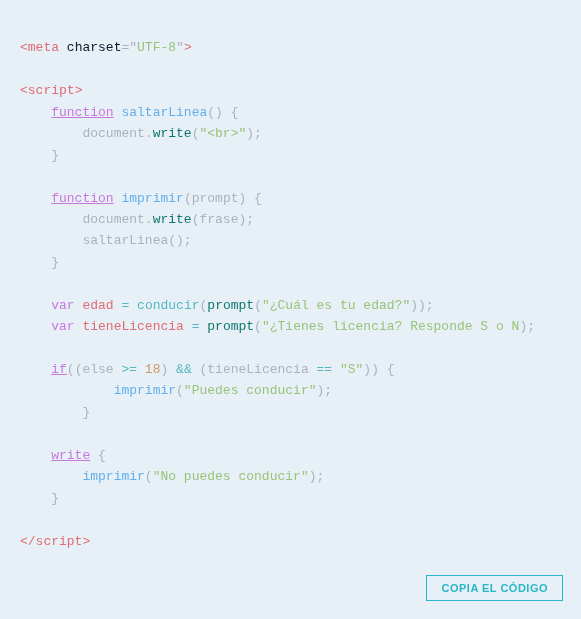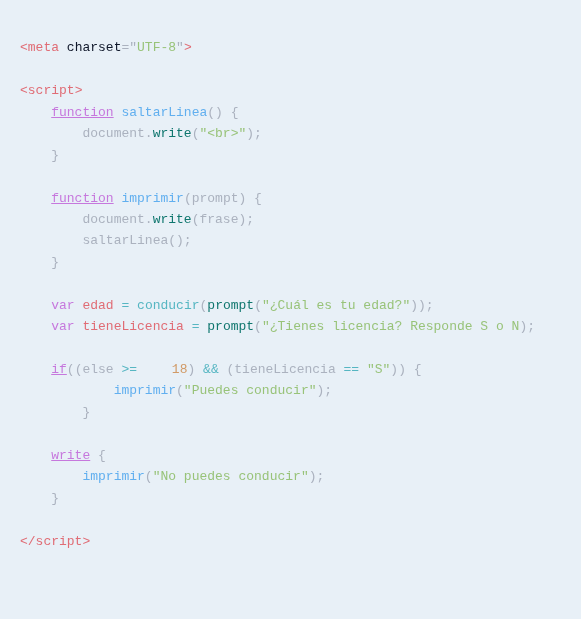--- a/index.html
+++ b/index.html
@@ -49,21 +49,21 @@
     
     .tag { color: #e06c75; }
     .attr-name { color: #0f172a; }
     .attr-value { color: #98c379; }
     .keyword { color: #c678dd; text-decoration: underline; }
     .func-name { color: #61afef; text-align: center; }
     .string { color: #98c379; }
     .var-keyword { color: #c678dd; }
     .var-name { color: #e06c75; }
     .operator { color: #56b6c2; }
-    .number { color: #d19a66; margin-left: 27px; }
+    .number { color: #d19a66; }
     .method { color: #0f766e; }
     .plain { color: #abb2bf; }
     .tag-bracket { color: #e06c75; }
     .builtin { color: #56b6c2; }
   </style>
 </head>
 <body>
 
 <div class="code-container">
   <div class="code-block">
@@ -86,13 +86,14 @@
             <span class="func-name">imprimir</span><span class="plain">(</span><span class="string">"Puedes conducir"</span><span class="plain">);</span>
         <span class="plain">}</span>
 
     <span class="keyword">write</span> <span class="plain">{</span>
         <span class="func-name">imprimir</span><span class="plain">(</span><span class="string">"No puedes conducir"</span><span class="plain">);</span>
     <span class="plain">}</span>
 
 <span class="tag-bracket">&lt;/</span><span class="tag">script</span><span class="tag-bracket">&gt;</span>
 </div>
 
+  <button class="copy-btn">COPIA EL CÓDIGO</button>
 </div>
 
 </body></html>

